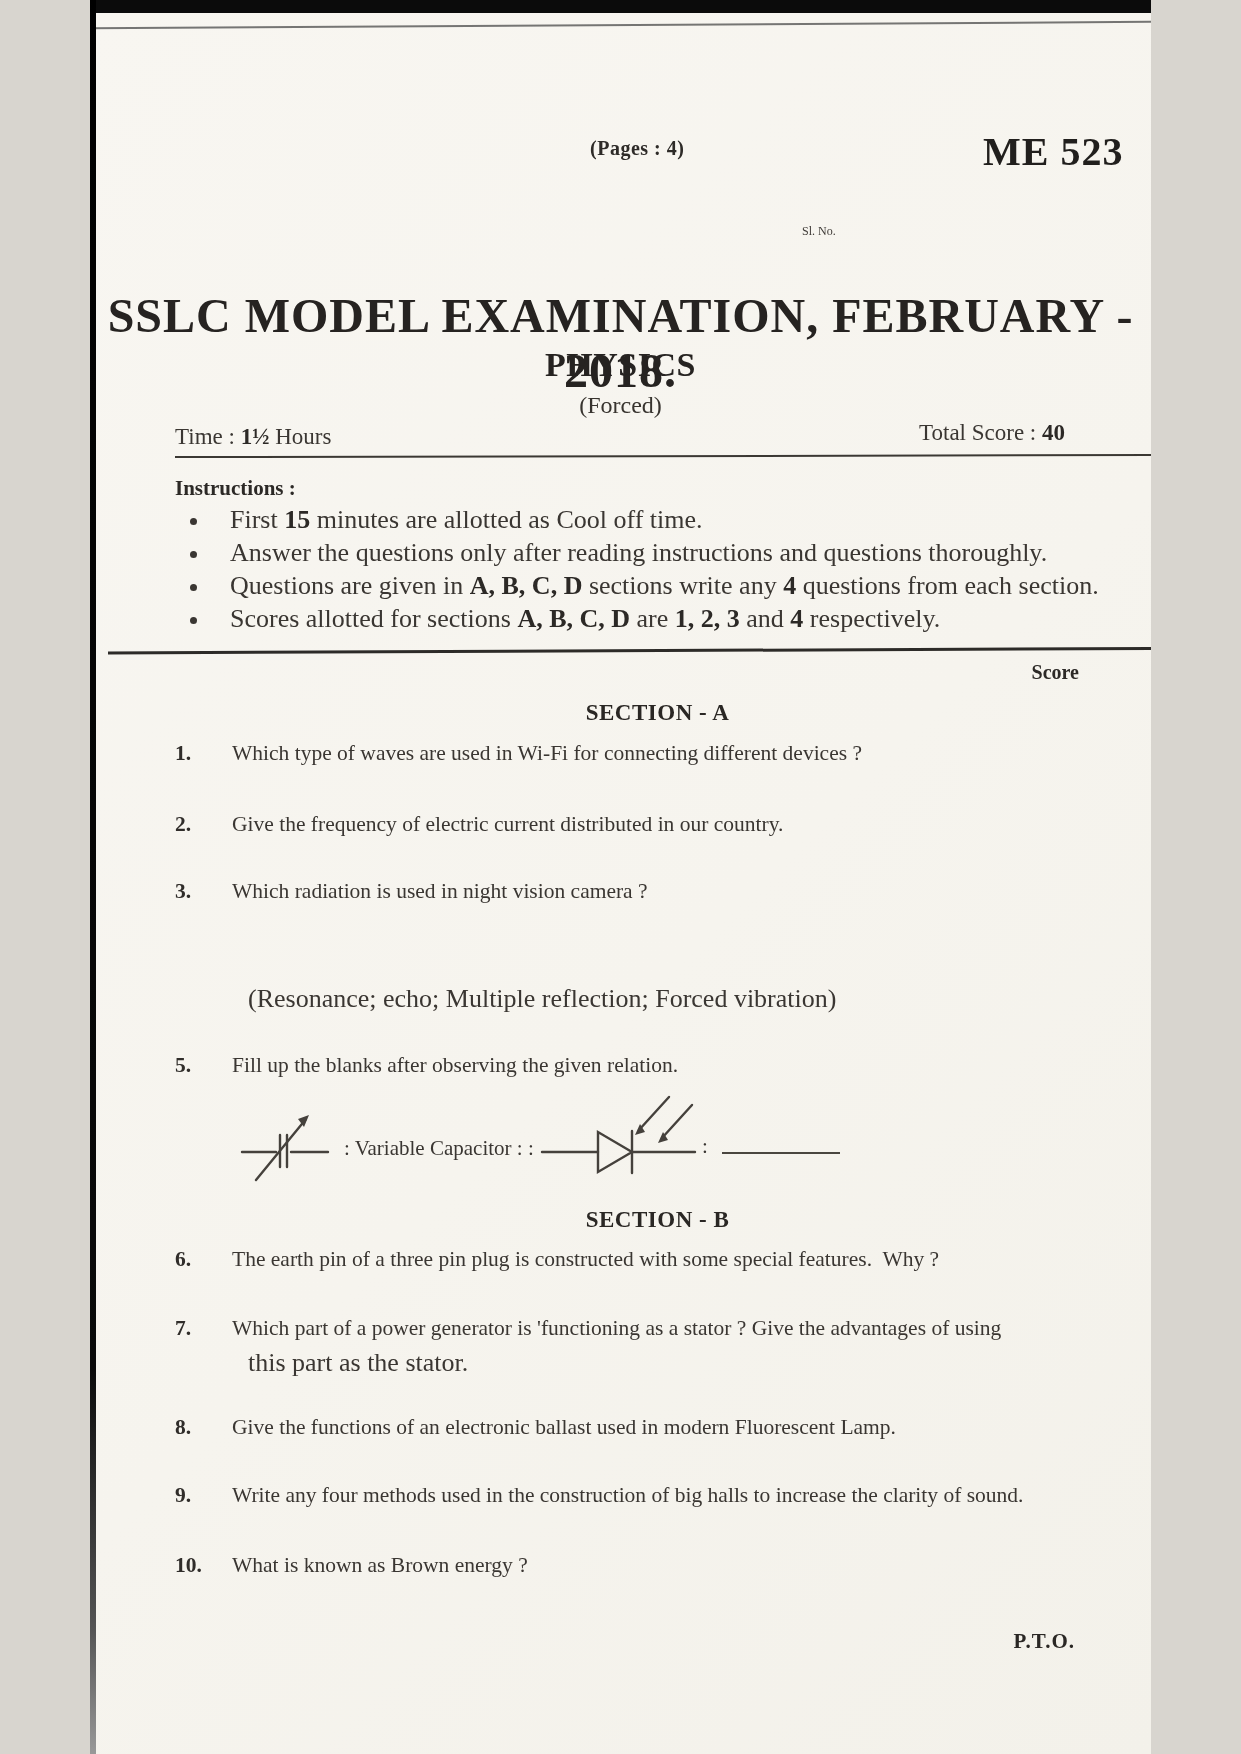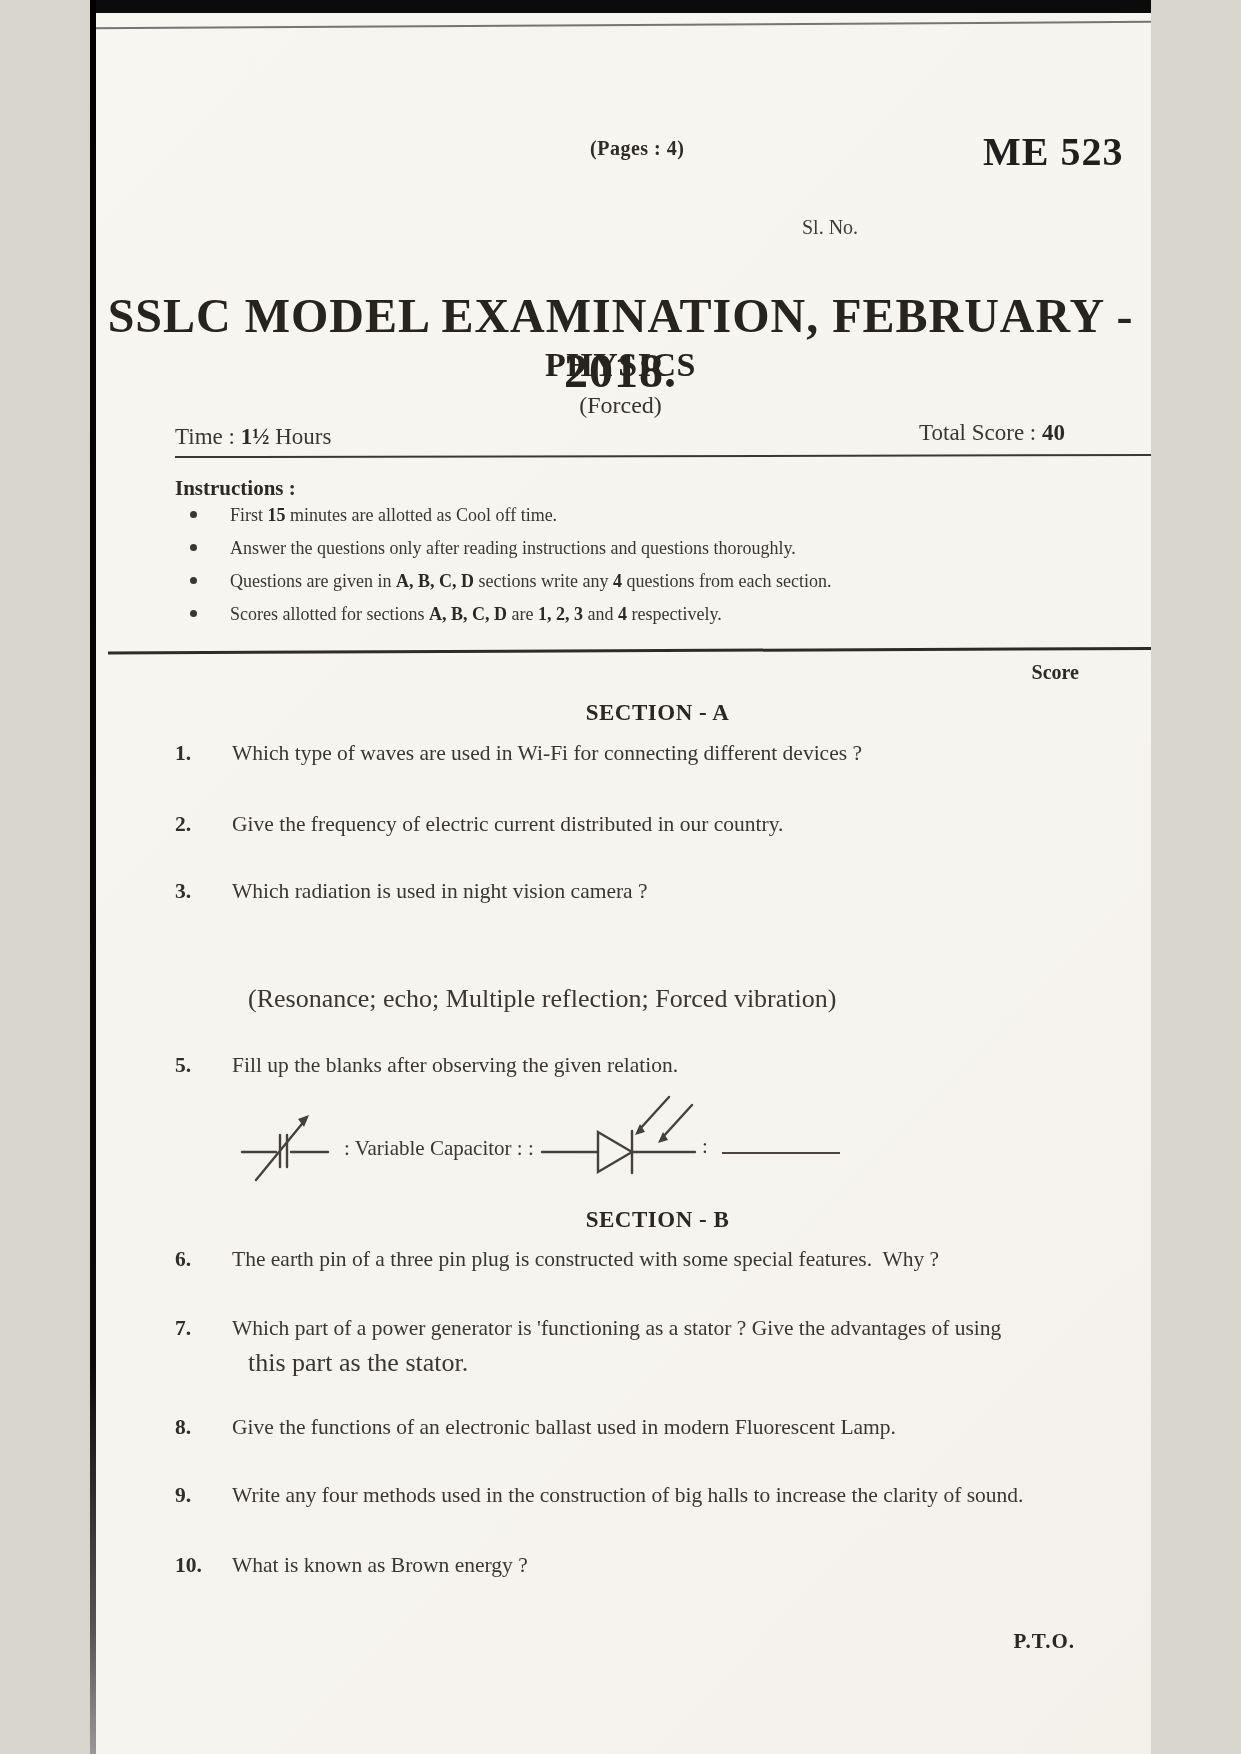--- a/index.html
+++ b/index.html
@@ -15,34 +15,34 @@
   .abs{position:absolute;}
   
   .scan-top{position:absolute;top:0;left:0;width:100%;height:13px;background:#0b0b0b;}
   .scan-topline{position:absolute;top:24px;left:-12px;width:1120px;height:2px;background:#4a4a4a;
     transform:rotate(-0.35deg);opacity:.75;}
   .scan-left{position:absolute;top:0;left:0;width:6px;height:100%;
     background:linear-gradient(to bottom,#000 0%,#0a0a0a 78%,#555 93%,#999 100%);}
   
   .pages-note{left:500px;top:137px;font-size:20px;font-weight:700;letter-spacing:.5px;color:#2e2b28;}
   .paper-code{left:893px;top:128px;font-size:40px;font-weight:700;letter-spacing:1px;color:#211f1d;}
-  .sl-no{left:712px;top:216px;font-size:20px;color:#3f3b37;}
+  .sl-no{left:712px;top:224px;font-size:12px;color:#3f3b37;}
   .title{left:0;top:288px;width:100%;margin:0;text-align:center;
     font-size:48px;font-weight:700;letter-spacing:1px;color:#262321;}
   .subject{left:0;top:346px;width:100%;margin:0;text-align:center;
     font-size:34px;font-weight:700;letter-spacing:.5px;color:#262321;}
   .medium{left:0;top:392px;width:100%;text-align:center;font-size:24px;color:#38342f;}
   .time{left:85px;top:424px;font-size:23px;}
   .total-score{top:420px;right:86px;font-size:23px;}
   .bold{font-weight:700;color:#2c2926;}
   .rule{background:#3b3833;}
   .rule-1{left:85px;top:455px;width:1072px;height:2px;transform:rotate(-0.12deg);}
   .rule-2{left:18px;top:649px;width:1140px;height:3px;background:#2d2b28;transform:rotate(-0.25deg);}
   .instr-head{left:85px;top:476px;font-size:21px;font-weight:700;color:#2c2926;}
-  .instr{left:100px;font-size:18px;white-space:pre-wrap;}
+  .instr{left:100px;font-size:26px;white-space:pre-wrap;}
   .instr .dot{display:inline-block;width:7px;height:7px;border-radius:50%;background:#3a3632;
     margin-right:33px;vertical-align:3px;}
   .score-label{top:661px;right:72px;font-size:20px;font-weight:700;color:#2c2926;}
   .section-heading{left:0;top:0;width:1135px;text-align:center;
     font-size:23px;font-weight:700;letter-spacing:.5px;color:#2a2724;}
   .q{left:85px;font-size:21.5px;white-space:pre-wrap;}
   .qnum{display:inline-block;min-width:57px;font-weight:700;color:#302d2a;}
   .qcont{left:158px;font-size:26px;white-space:pre-wrap;}
   .pto{top:1601px;right:76px;font-size:21px;font-weight:700;letter-spacing:1px;color:#2a2724;margin-top:28px;}
   

